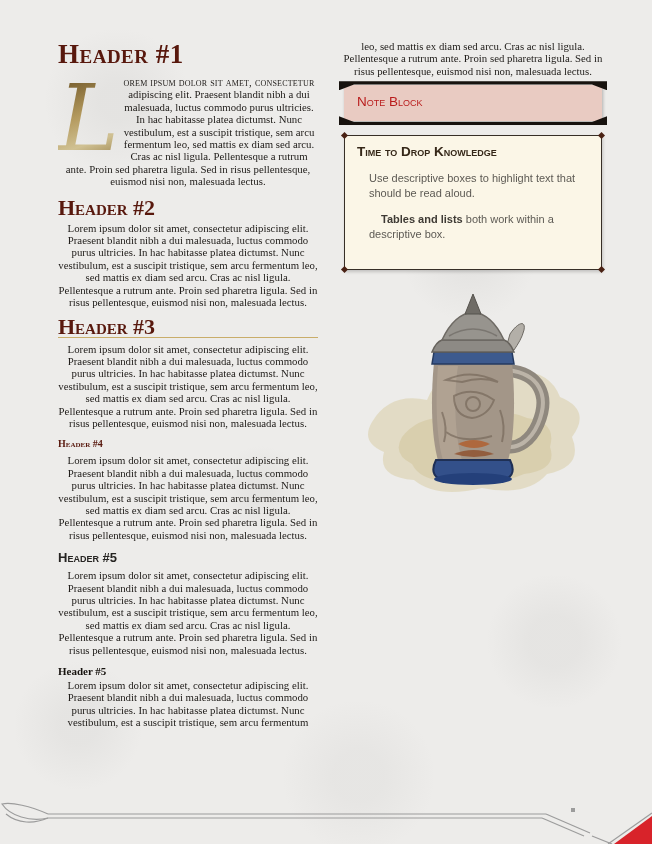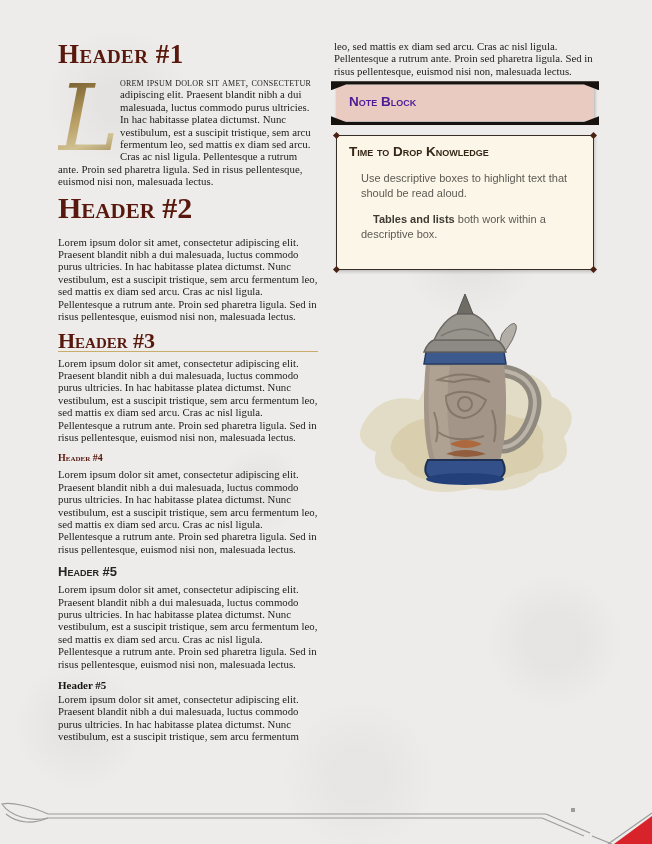--- a/index.html
+++ b/index.html
@@ -9,49 +9,49 @@
     background-color:#edecea;
     background-image:
       radial-gradient(circle at 18% 12%, rgba(150,150,148,.10) 0 2%, rgba(0,0,0,0) 8%),
       radial-gradient(circle at 72% 30%, rgba(140,140,138,.08) 0 3%, rgba(0,0,0,0) 9%),
       radial-gradient(circle at 40% 58%, rgba(150,148,145,.09) 0 2%, rgba(0,0,0,0) 7%),
       radial-gradient(circle at 85% 76%, rgba(140,140,138,.08) 0 3%, rgba(0,0,0,0) 8%),
       radial-gradient(circle at 12% 86%, rgba(150,150,148,.09) 0 2%, rgba(0,0,0,0) 7%),
       radial-gradient(circle at 55% 92%, rgba(145,145,143,.07) 0 3%, rgba(0,0,0,0) 9%);
     font-family:"Liberation Serif", serif;color:#1e1b18;
   }
-  .cols{display:flex;gap:16px;padding:40px 56px 0 58px;box-sizing:border-box;}
+  .cols{display:flex;gap:24px;padding:40px 56px 0 58px;box-sizing:border-box;}
   .col{flex:0 0 auto;}
   .col.left{width:260px;}
   .col.right{width:262px;}
-  .body{font-size:10.8px;line-height:12.4px;margin:0 0 8px 0;text-align:left;}
+  .body{font-size:10.8px;line-height:12.4px;margin:0 0 8px 0;text-align:center;}
   h1,h2,h3,h4{font-family:"Liberation Serif", serif;font-variant:small-caps;color:#58180d;font-weight:700;}
   h1{font-size:27px;margin:0 0 8px 0;letter-spacing:.5px;line-height:28px;}
-  h2{font-size:30px;margin:8px 0 16px 0;line-height:24px;}
+  h2{font-size:22px;margin:8px 0 2px 0;line-height:24px;}
   h3{font-size:22px;margin:9px 0 5px 0;line-height:17px;border-bottom:1.5px solid #c9ad6a;padding-bottom:2px;}
   h4{font-size:10px;margin:4px 0 3px 0;line-height:14px;}
   .h5sans{font-family:"Liberation Sans", sans-serif;font-variant:small-caps;font-weight:700;
     font-size:13px;color:#262422;margin:10px 0 4px 0;line-height:14px;}
   .h6serif{font-family:"Liberation Serif", serif;font-weight:700;font-size:11px;color:#17130f;
     margin:9px 0 1px 0;line-height:13px;}
   .dropcap{
     float:left;font-family:"DejaVu Serif", serif;font-style:italic;
     font-size:92px;line-height:82px;width:56px;margin:2px 6px 0 0;
     background:linear-gradient(160deg,#7e6534 10%,#b49a5e 45%,#d0c193 75%,#9a824c 100%);
     -webkit-background-clip:text;background-clip:text;color:transparent;
   }
   .leadcaps{font-variant:small-caps;letter-spacing:.2px;margin-top:12px;}
   
   .note{position:relative;background:#e9cbc2;margin:4px 2px 14px 2px;padding:9px 13px 10px 13px;
     box-shadow:1px 2px 3px rgba(0,0,0,.25);}
   .note::before,.note::after{content:"";position:absolute;left:-5px;right:-5px;height:9px;background:#17120e;}
   .note::before{top:-4px;clip-path:polygon(0 0,100% 0,100% 100%,calc(100% - 15px) 36%,15px 36%,0 100%);}
   .note::after{bottom:-4px;clip-path:polygon(0 0,15px 64%,calc(100% - 15px) 64%,100% 0,100% 100%,0 100%);}
-  .note-title{font-family:"Liberation Sans", sans-serif;font-variant:small-caps;font-weight:700;
-    font-size:13.5px;color:#4c1d95;margin-bottom:2px;}
+  .note-title{font-family:"Liberation Sans", sans-serif;font-variant:small-caps;font-weight:400;
+    font-size:13.5px;color:#b91c1c;margin-bottom:2px;}
   .note-body{font-family:"Liberation Sans", sans-serif;font-size:11px;color:#6b6460;line-height:13px;}
   
   .desc{position:relative;background:#fbf6e7;border:1px solid #372f27;margin:0 2px 10px 2px;
     padding:8px 12px 16px 12px;box-shadow:1px 2px 3px rgba(0,0,0,.18);}
   .desc .dot{position:absolute;width:5px;height:5px;background:#4a2214;transform:rotate(45deg);}
   .desc .tl{top:-3px;left:-3px;} .desc .tr{top:-3px;right:-3px;}
   .desc .bl{bottom:-3px;left:-3px;} .desc .br{bottom:-3px;right:-3px;}
   .desc-title{font-family:"Liberation Sans", sans-serif;font-variant:small-caps;font-weight:700;
     font-size:13.5px;color:#352718;margin-bottom:3px;}
   .desc-line{font-family:"Liberation Sans", sans-serif;font-size:11px;color:#5d5a54;line-height:14.5px;margin:12px;}

